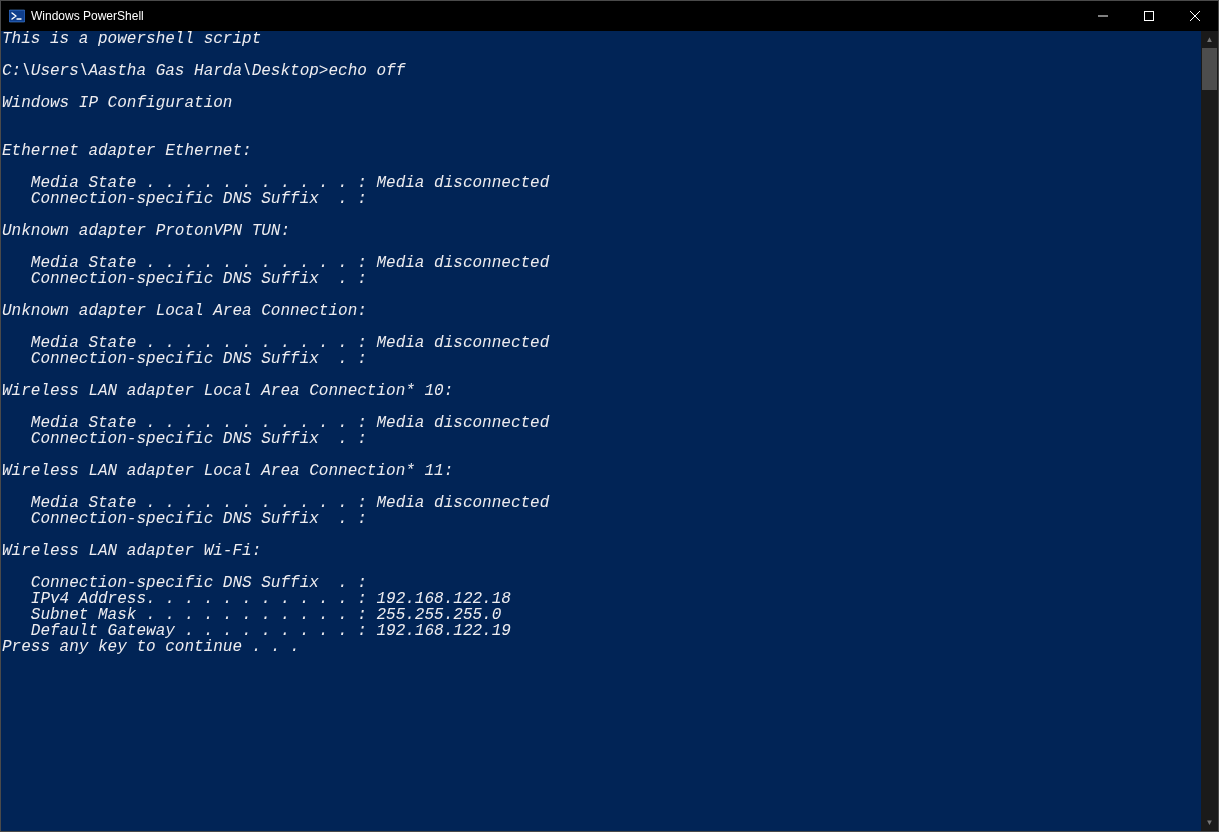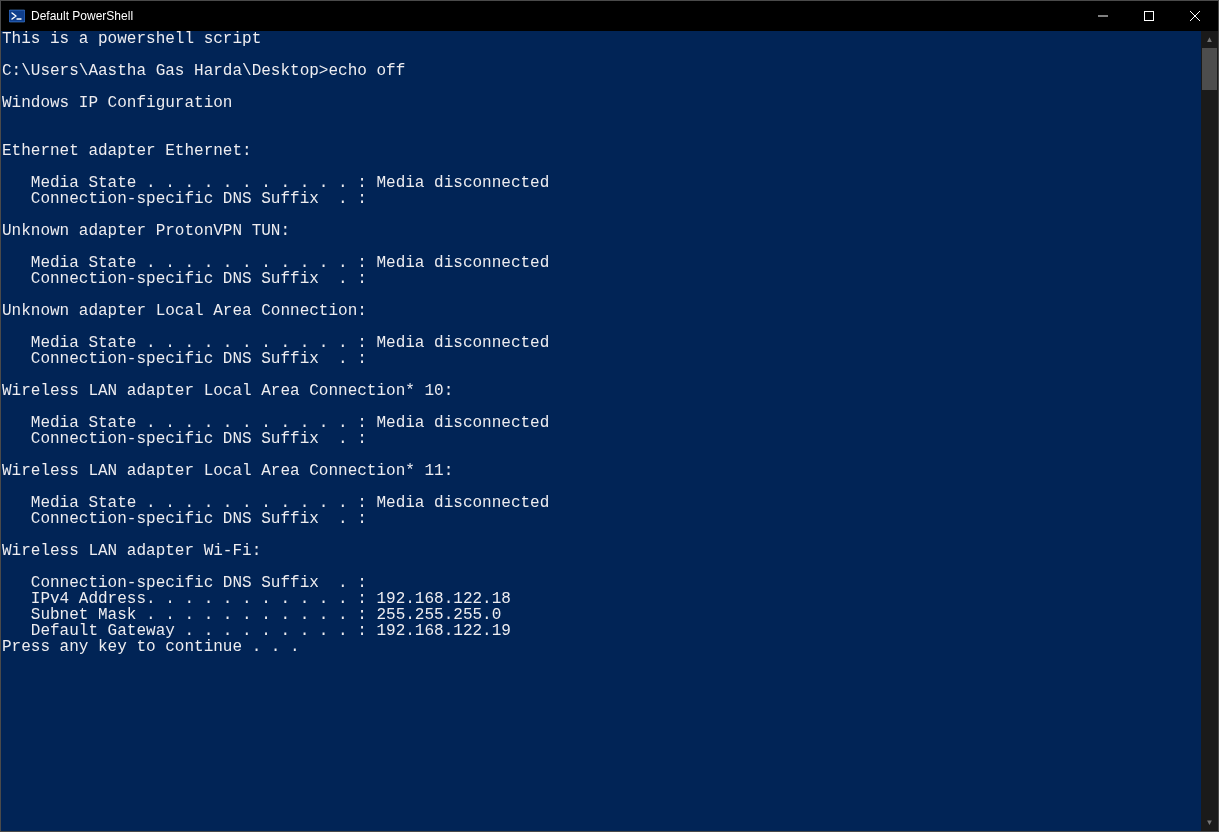--- a/index.html
+++ b/index.html
@@ -49,20 +49,21 @@
     align-items: center;
     justify-content: center;
     color: #ffffff;
     cursor: pointer;
   }
 
   .client-area {
     flex: 1 1 auto;
     display: flex;
     overflow: hidden;
+    font-style: italic;
   }
 
   .terminal {
     flex: 1 1 auto;
     background: #012456;
     color: #eeedf0;
     font-family: Consolas, 'Courier New', monospace;
     font-size: 16px;
     line-height: 16px;
     padding: 0 0 0 1px;
@@ -105,21 +106,21 @@
 <div class="window">
 
   <div class="titlebar">
     <span class="titlebar-icon">
       <svg width="16" height="16" viewBox="0 0 16 16">
         <rect x="0" y="2" width="16" height="12" rx="1" fill="#0f3e8c" stroke="#5aa0ff" stroke-width="0.5"></rect>
         <path d="M3 5 L7 8 L3 11" stroke="#ffffff" stroke-width="1.4" fill="none" stroke-linecap="round" stroke-linejoin="round"></path>
         <line x1="8" y1="11" x2="12" y2="11" stroke="#ffffff" stroke-width="1.4" stroke-linecap="round"></line>
       </svg>
     </span>
-    <span class="titlebar-title">Default PowerShell</span>
+    <span class="titlebar-title">Windows PowerShell</span>
     <span class="titlebar-spacer"></span>
     <div class="titlebar-controls">
       <div class="titlebar-btn">
         <svg width="10" height="10" viewBox="0 0 10 10">
           <line x1="0" y1="5" x2="10" y2="5" stroke="#ffffff" stroke-width="1"></line>
         </svg>
       </div>
       <div class="titlebar-btn">
         <svg width="10" height="10" viewBox="0 0 10 10">
           <rect x="0.5" y="0.5" width="9" height="9" stroke="#ffffff" stroke-width="1" fill="none"></rect>

